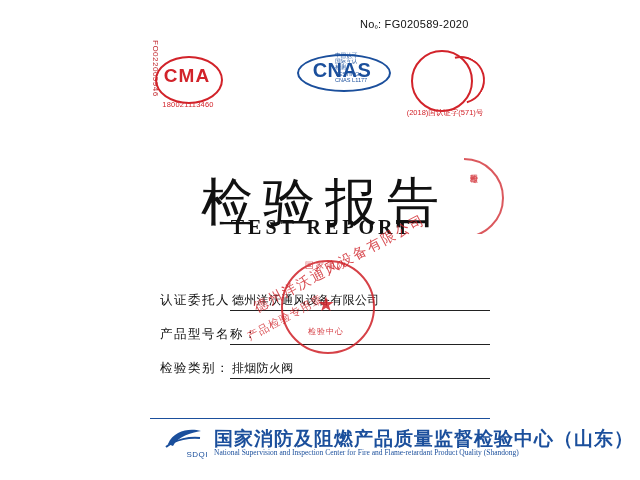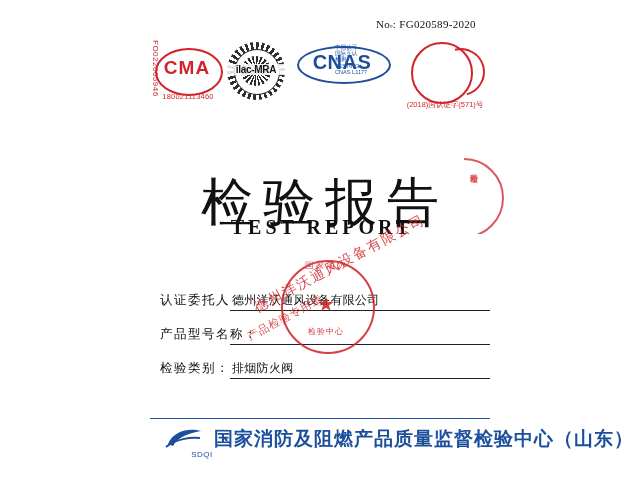--- a/index.html
+++ b/index.html
@@ -24,22 +24,21 @@
   }
 
   
   .report-no {
     position: absolute;
     left: 360px;
     top: 18px;
     font-size: 11px;
     letter-spacing: 0.3px;
     color: #111;
-    font-family: Liberation Serif, serif;
-    margin-left: 16px;
+    font-family: Liberation Sans, sans-serif;
   }
   .report-no .sub {
     font-size: 8px;
     vertical-align: sub;
   }
 
   
   .side-code {
     position: absolute;
     left: 146px;
@@ -57,21 +56,21 @@
   
   .logo-strip {
     position: absolute;
     left: 155px;
     top: 42px;
     width: 330px;
     height: 78px;
   }
   .logo {
     position: absolute;
-    top: 0;
+    top: 8px;
   }
 
   
   .logo-ilac { left: 72px; width: 62px; height: 58px; }
   .ilac-circle {
     position: absolute;
     left: 0; top: 0;
     width: 58px; height: 58px;
     border-radius: 50%;
     background:
@@ -407,24 +406,24 @@
     width: 44px;
     height: 34px;
   }
   .sdqi-mark {
     position: absolute;
     left: 0; top: 0;
     width: 40px; height: 24px;
   }
   .sdqi-text {
     position: absolute;
-    left: 20px;
+    left: 8px;
     top: 24px;
     width: 36px;
-    text-align: center;
+    text-align: right;
     color: #1b4f9c;
     font-family: "Liberation Sans", sans-serif;
     font-size: 8px;
     letter-spacing: 0.5px;
   }
   .footer-cn {
     position: absolute;
     left: 64px;
     top: 2px;
     font-size: 19px;
@@ -456,26 +455,20 @@
   <div class="side-code">FO022005946</div>
 
   <div class="logo-strip">
 
     <div class="logo logo-cma">
       <div class="cma-oval"></div>
       <div class="cma-text">CMA</div>
       <div class="cma-code">180021113460</div>
     </div>
 
-    <div class="logo logo-ilac">
-      <div class="ilac-circle"></div>
-      <div class="ilac-inner"></div>
-      <div class="ilac-inner2"></div>
-      <div class="ilac-text">ilac-MRA</div>
-    </div>
 
     <div class="logo logo-cnas">
       <div class="cnas-ellipse"></div>
       <div class="cnas-word">CNAS</div>
       <div class="cnas-side" style="white-space:pre-line">中国认可
 国际互认
 检测
 TESTING
 CNAS L1177</div>
     </div>
@@ -530,15 +523,16 @@
   <div class="footer-rule"></div>
   <div class="footer">
     <div class="sdqi-logo">
       <svg class="sdqi-mark" viewBox="0 0 40 24">
         <path d="M4 18 C10 4, 26 2, 37 5 C27 7, 14 10, 9 20 Z" fill="#1b4f9c"></path>
         <path d="M2 21 C12 13, 26 11, 36 12" stroke="#1b4f9c" stroke-width="2" fill="none"></path>
       </svg>
       <div class="sdqi-text">SDQI</div>
     </div>
     <div class="footer-cn">国家消防及阻燃产品质量监督检验中心（山东）</div>
+    <div class="footer-en">National Supervision and Inspection Center for Fire and Flame-retardant Product Quality (Shandong)</div>
   </div>
 
 </div>
 
 </body></html>

